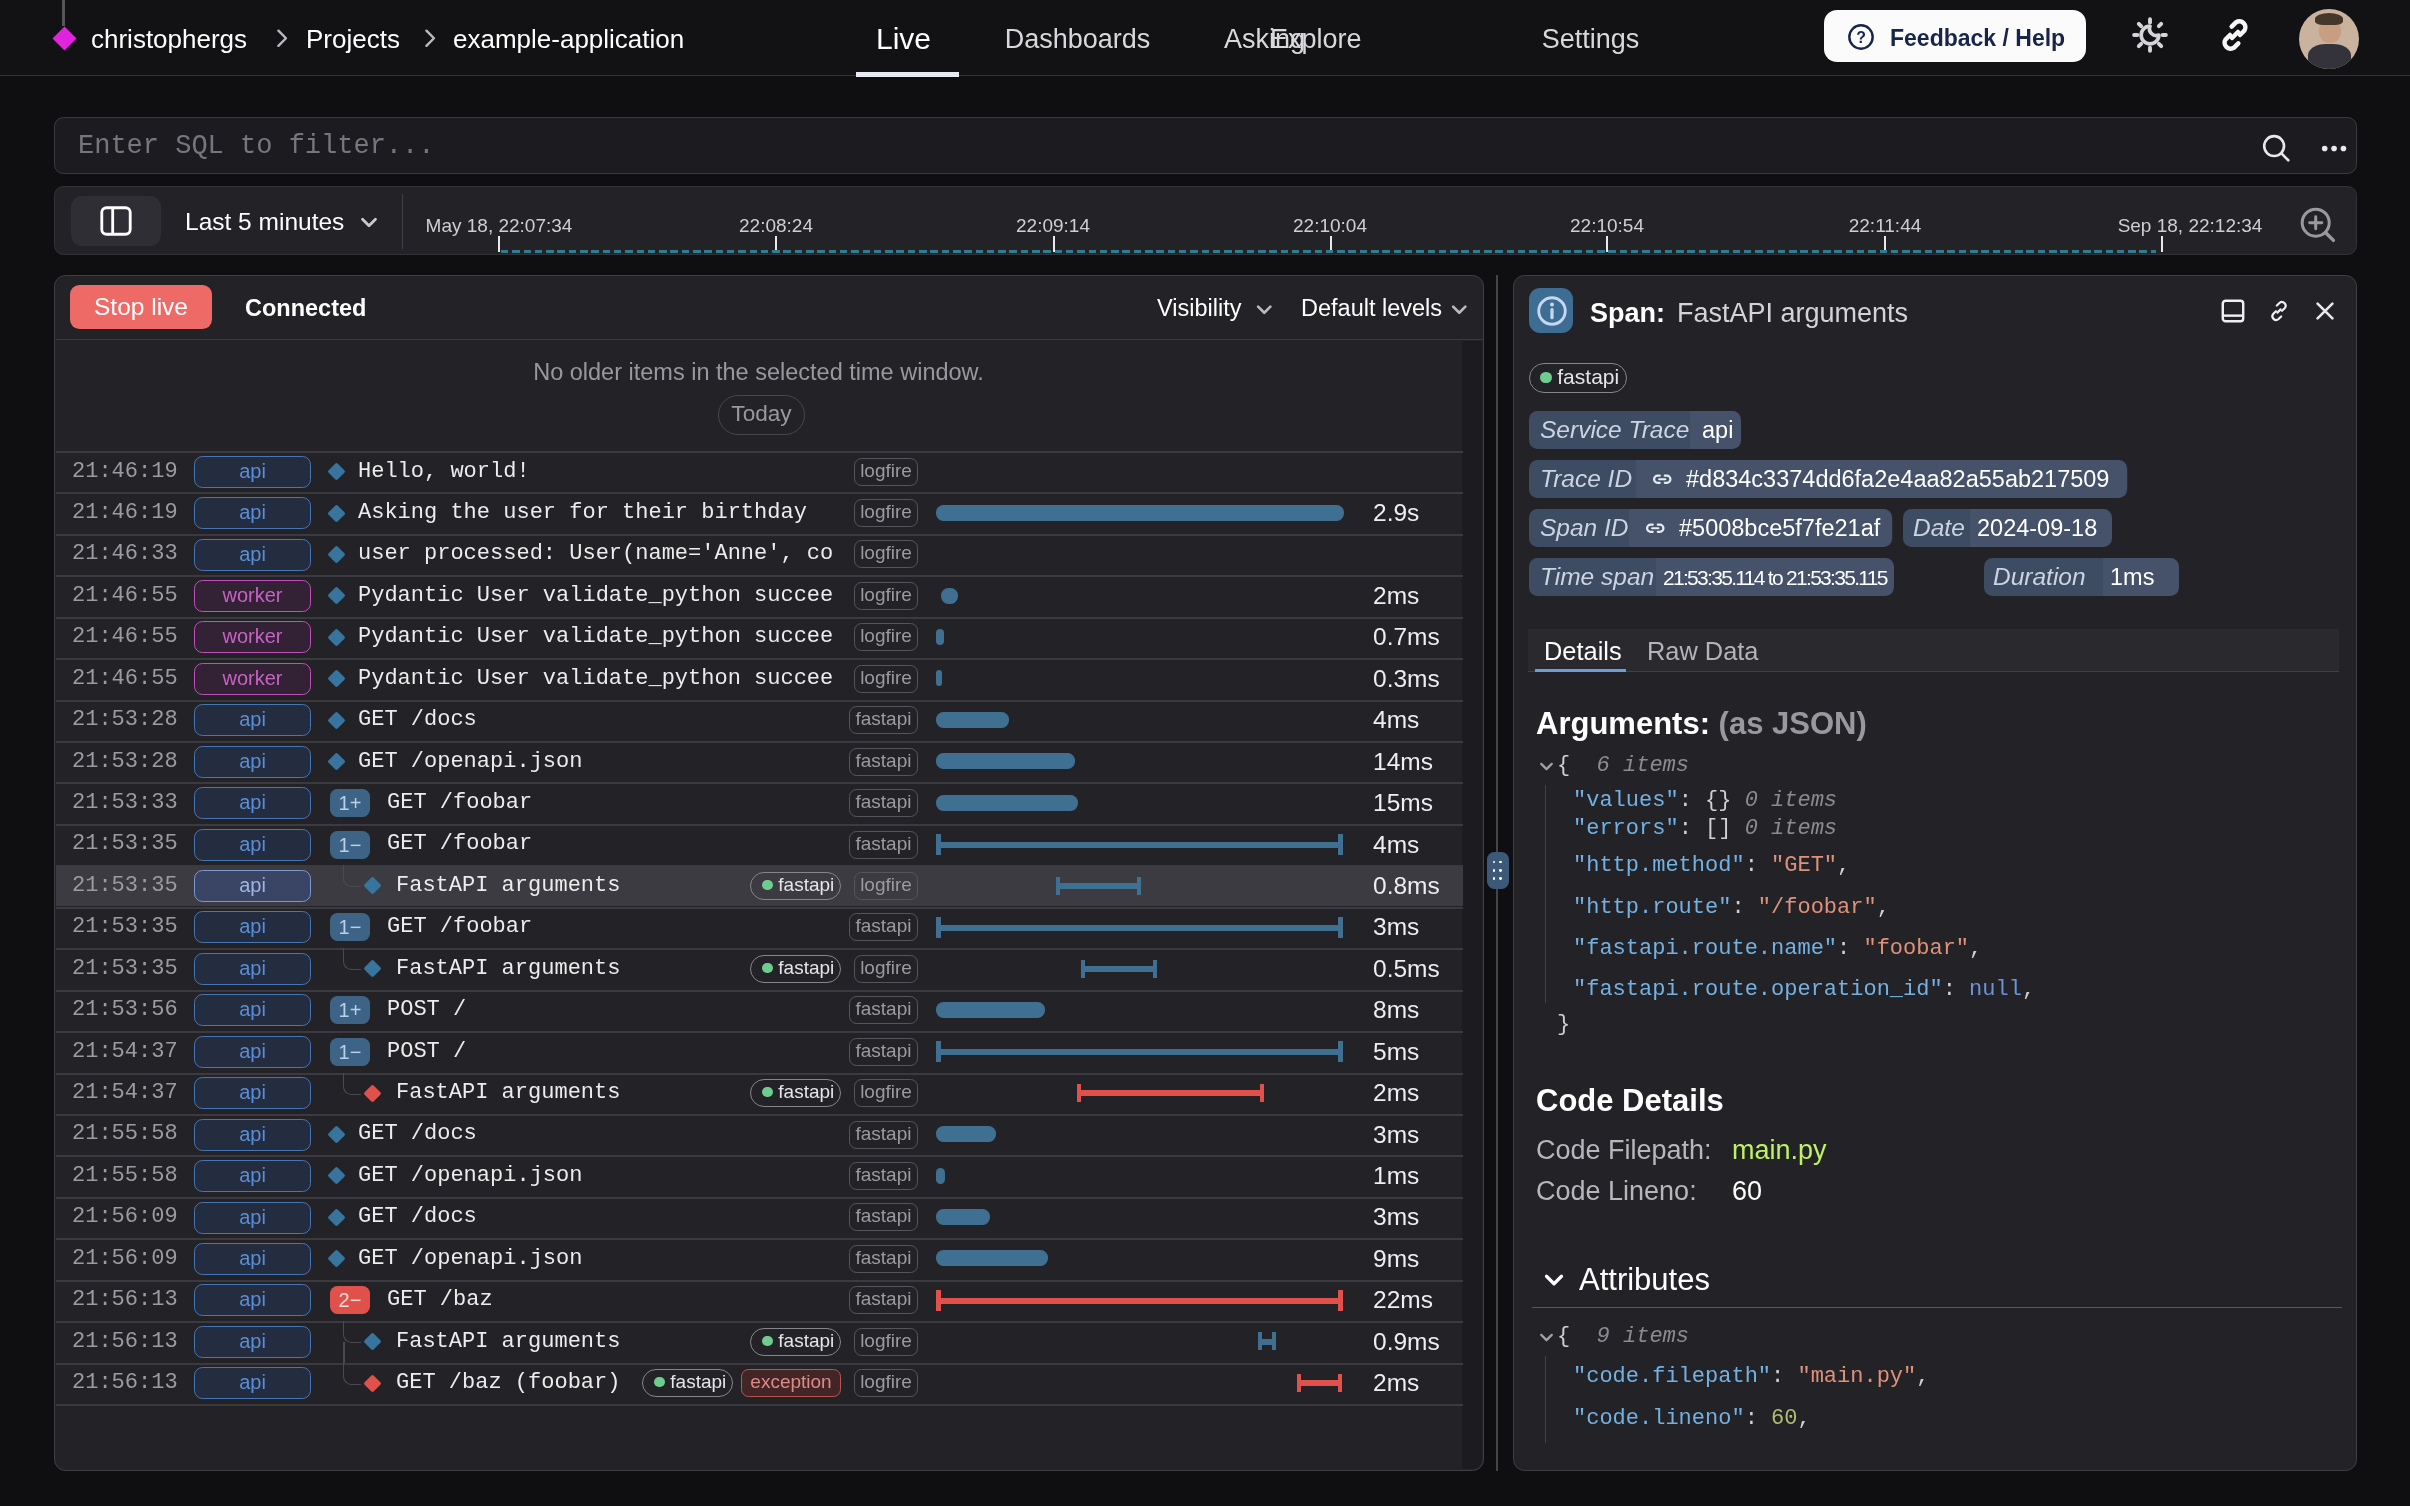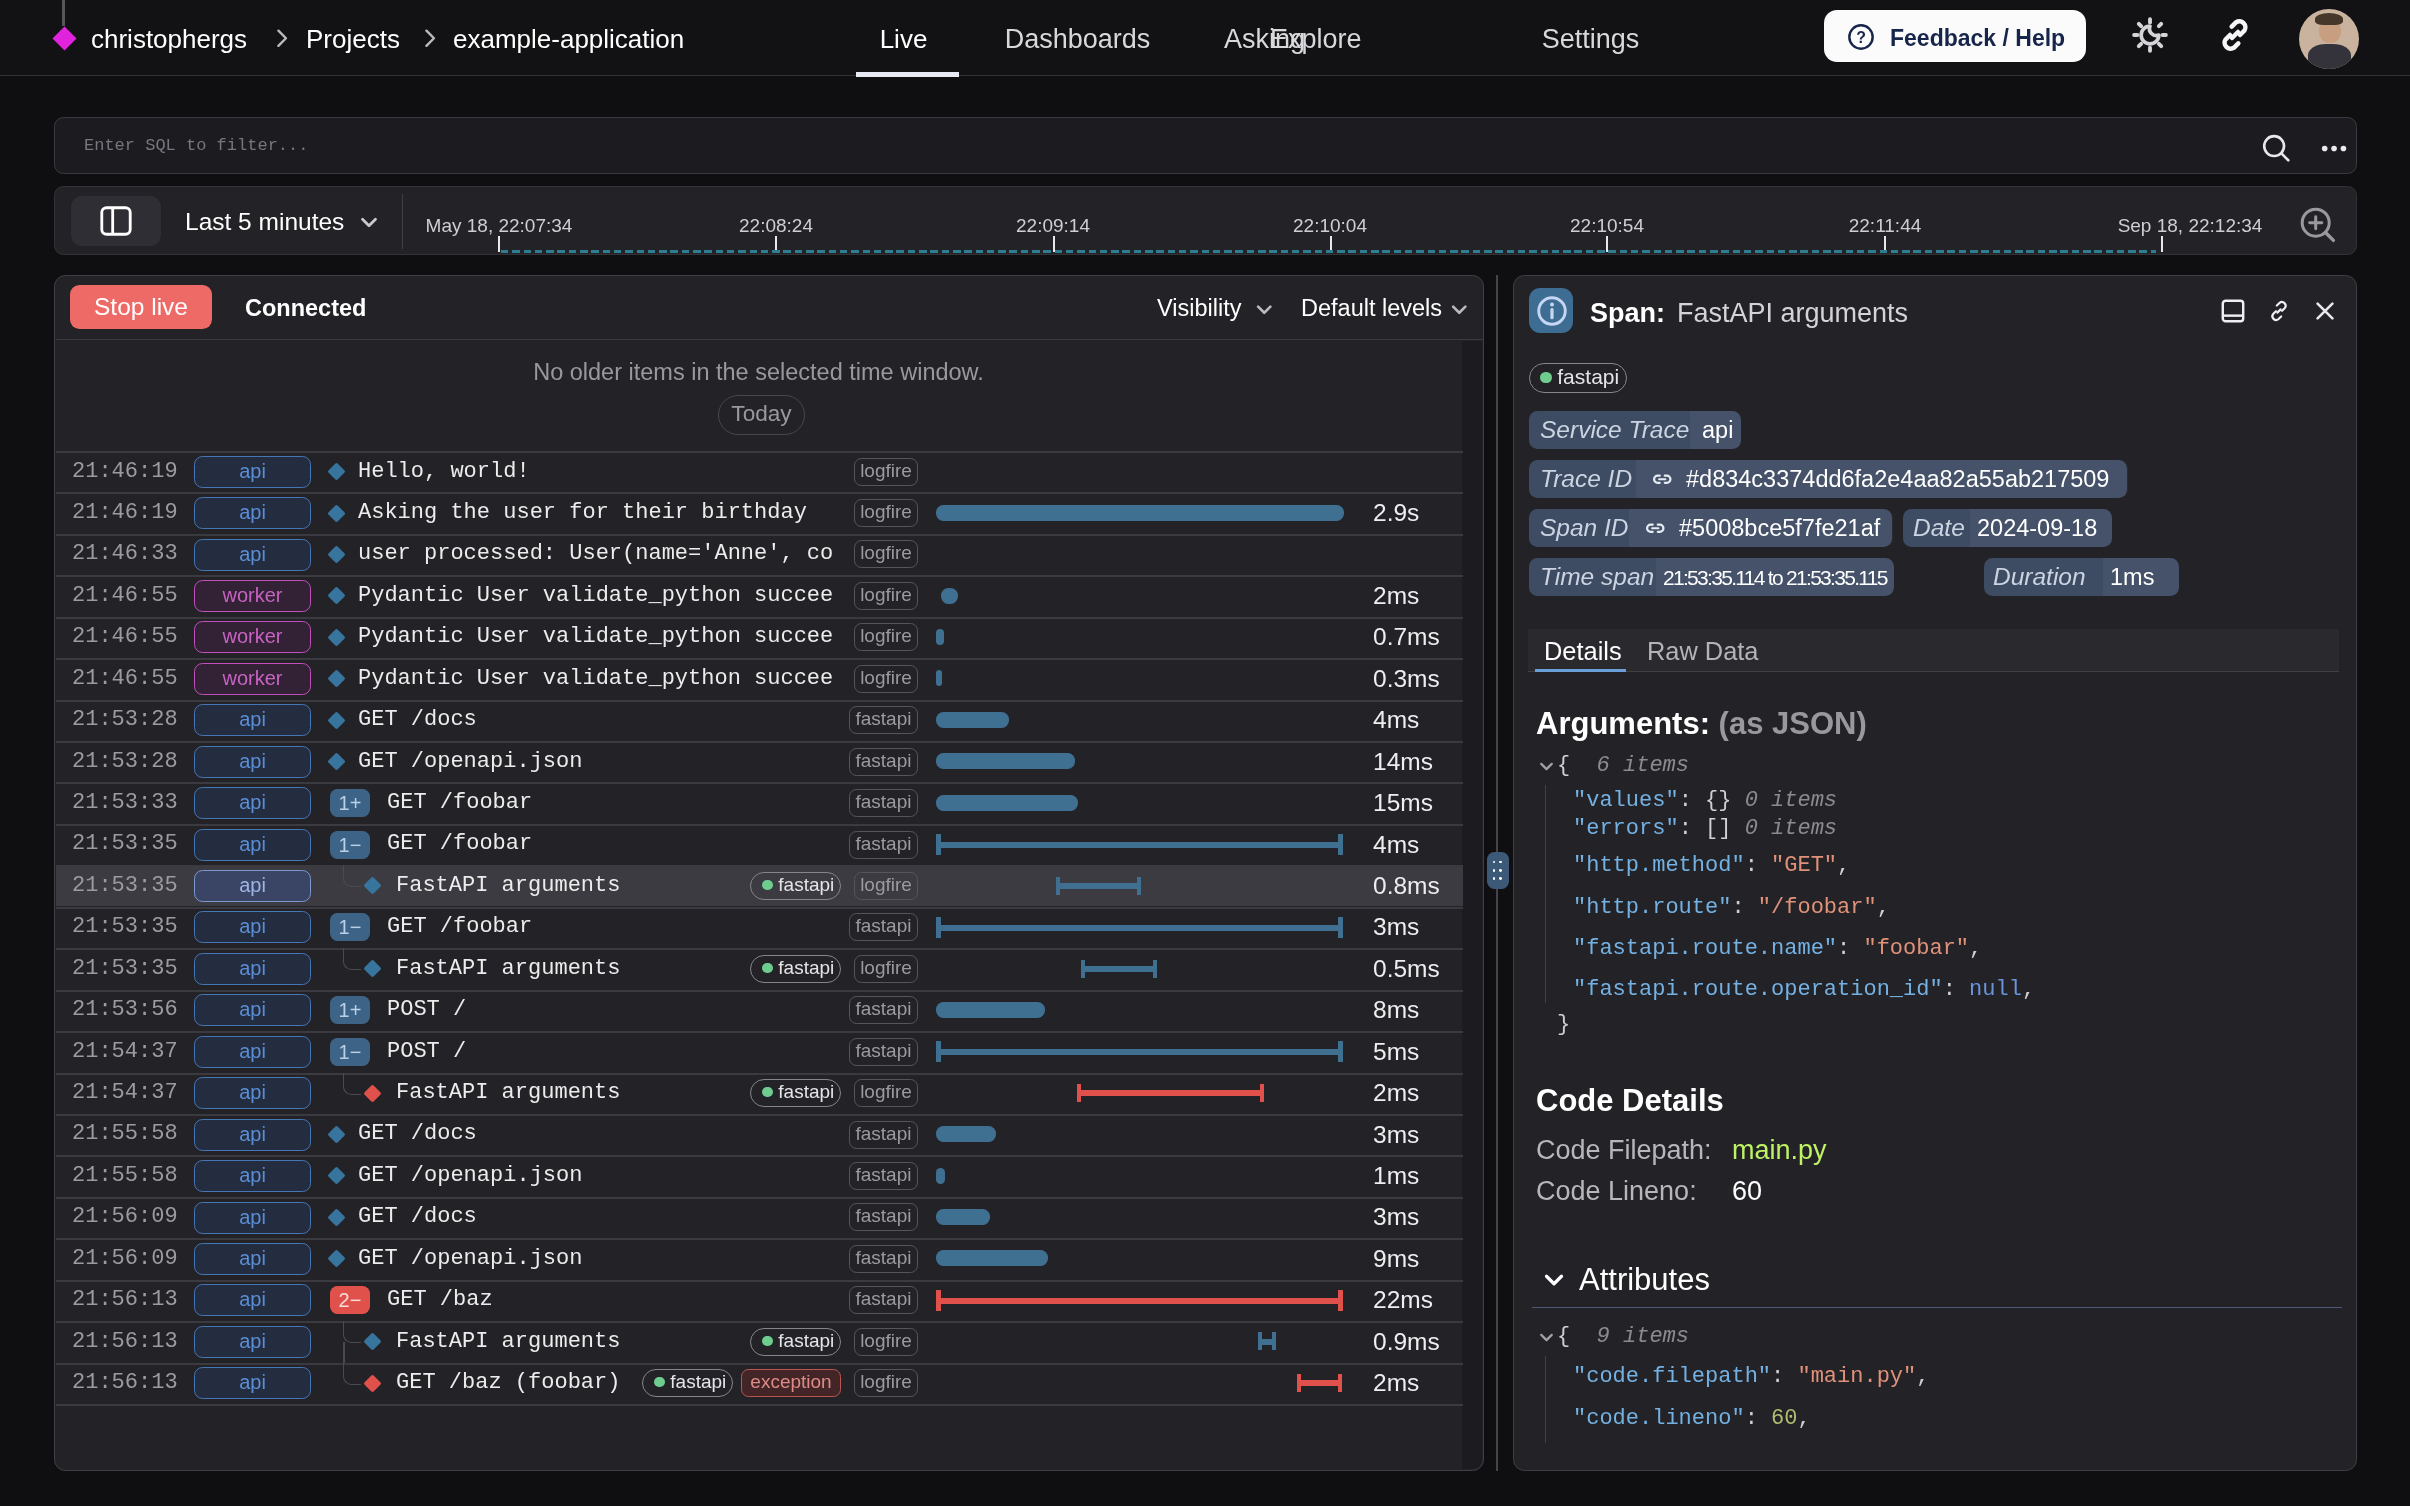--- a/index.html
+++ b/index.html
@@ -12,21 +12,21 @@
 <div class="a" style="left:56px;top:30px;width:17px;height:17px;background:#e223dd;transform:rotate(45deg)"></div>
 <div class="a" style="left:91px;top:22.6px;height:32px;line-height:32px;font-size:26px;color:#fff">christophergs</div>
 <svg class="a" style="left:269px;top:26px" width="24.5" height="24.5" viewBox="0 0 26 26">
     <path d="M10 5 L18 13 L10 21" fill="none" stroke="#b9b9be" stroke-width="2.6" stroke-linecap="round" stroke-linejoin="round"></path>
   </svg>
 <div class="a" style="left:306px;top:22.6px;height:32px;line-height:32px;font-size:26px;color:#fff">Projects</div>
 <svg class="a" style="left:417px;top:26px" width="24.5" height="24.5" viewBox="0 0 26 26">
     <path d="M10 5 L18 13 L10 21" fill="none" stroke="#b9b9be" stroke-width="2.6" stroke-linecap="round" stroke-linejoin="round"></path>
   </svg>
 <div class="a" style="left:453px;top:22.6px;height:32px;line-height:32px;font-size:26px;color:#fff">example-application</div>
-<div class="a" style="left:753px;top:22.6px;width:301px;height:32px;line-height:32px;text-align:center;font-size:26px;color:#ffffff">Live</div>
+<div class="a" style="left:753px;top:22.6px;width:301px;height:32px;line-height:32px;text-align:center;font-size:30px;color:#ffffff">Live</div>
 <div class="a" style="left:927px;top:22.6px;width:301px;height:32px;line-height:32px;text-align:center;font-size:27px;color:#d8d8dc">Dashboards</div>
 <div class="a" style="left:1114px;top:22.6px;width:301px;height:32px;line-height:32px;text-align:center;font-size:27px;color:#d8d8dc">Asking</div>
 <div class="a" style="left:1270px;top:22.6px;width:301px;height:32px;line-height:32px;text-align:left;font-size:27px;color:#d8d8dc">Explore</div>
 <div class="a" style="left:1440px;top:22.6px;width:301px;height:32px;line-height:32px;text-align:center;font-size:27px;color:#d8d8dc">Settings</div>
 <div class="a" style="left:856px;top:72px;width:103px;height:4.7px;background:#e7eaf2"></div>
 <div class="a" style="left:1824px;top:10.4px;width:262px;height:52px;background:#fbfbfc;border-radius:13px"></div>
 <svg class="a" style="left:1847px;top:22.6px" width="28" height="28" viewBox="0 0 30 30">
     <circle cx="15" cy="15" r="12.5" fill="none" stroke="#17254a" stroke-width="2.6"></circle>
     <text x="15" y="21" text-anchor="middle" font-size="17" font-weight="bold" fill="#17254a" font-family="Liberation Sans">?</text>
   </svg>
@@ -50,21 +50,21 @@
       <path d="M9 12 l-2.6 2.6 a3.6 3.6 0 0 0 5 5 l2.6 -2.6"></path>
       <path d="M15 12 l2.6 -2.6 a3.6 3.6 0 0 0 -5 -5 l-2.6 2.6"></path>
     </g>
   </svg>
 <div class="a" style="left:2299px;top:8.5px;width:60px;height:60px;border-radius:50%;background:#c9b39e;overflow:hidden">
 <div class="a" style="left:8.5px;top:35px;width:43px;height:27px;border-radius:42% 42% 0 0;background:#34333b"></div>
 <div class="a" style="left:20px;top:10.4px;width:21.7px;height:24.5px;border-radius:46%;background:#c79e80"></div>
 <div class="a" style="left:16px;top:4.7px;width:28px;height:12.2px;border-radius:50% 50% 30% 30%;background:#453729"></div>
 </div>
 <div class="a" style="left:54px;top:117px;width:2303px;height:57px;background:#1c1c20;border:1.9px solid #3a3a40;border-radius:9.4px"></div>
-<div class="a mono" style="left:84px;top:132px;height:28px;line-height:28px;font-size:17px;color:#76767e">Enter SQL to filter...</div>
+<div class="a mono" style="left:78px;top:132px;height:28px;line-height:28px;font-size:27px;color:#76767e">Enter SQL to filter...</div>
 <svg class="a" style="left:2259px;top:131px" width="34" height="34" viewBox="0 0 36 36">
     <circle cx="16" cy="16" r="10.5" fill="none" stroke="#e8e8ec" stroke-width="2.8"></circle>
     <path d="M24 24 L31 31" stroke="#e8e8ec" stroke-width="2.8" stroke-linecap="round"></path>
   </svg>
 <svg class="a" style="left:2318px;top:141px" width="34" height="15" viewBox="0 0 36 16">
     <circle cx="7" cy="8" r="3" fill="#ececf0"></circle>
     <circle cx="17" cy="8" r="3" fill="#ececf0"></circle>
     <circle cx="27" cy="8" r="3" fill="#ececf0"></circle>
   </svg>
 <div class="a" style="left:54px;top:186px;width:2303px;height:69px;background:#232327;border:0.9px solid #323238;border-radius:9.4px"></div>

